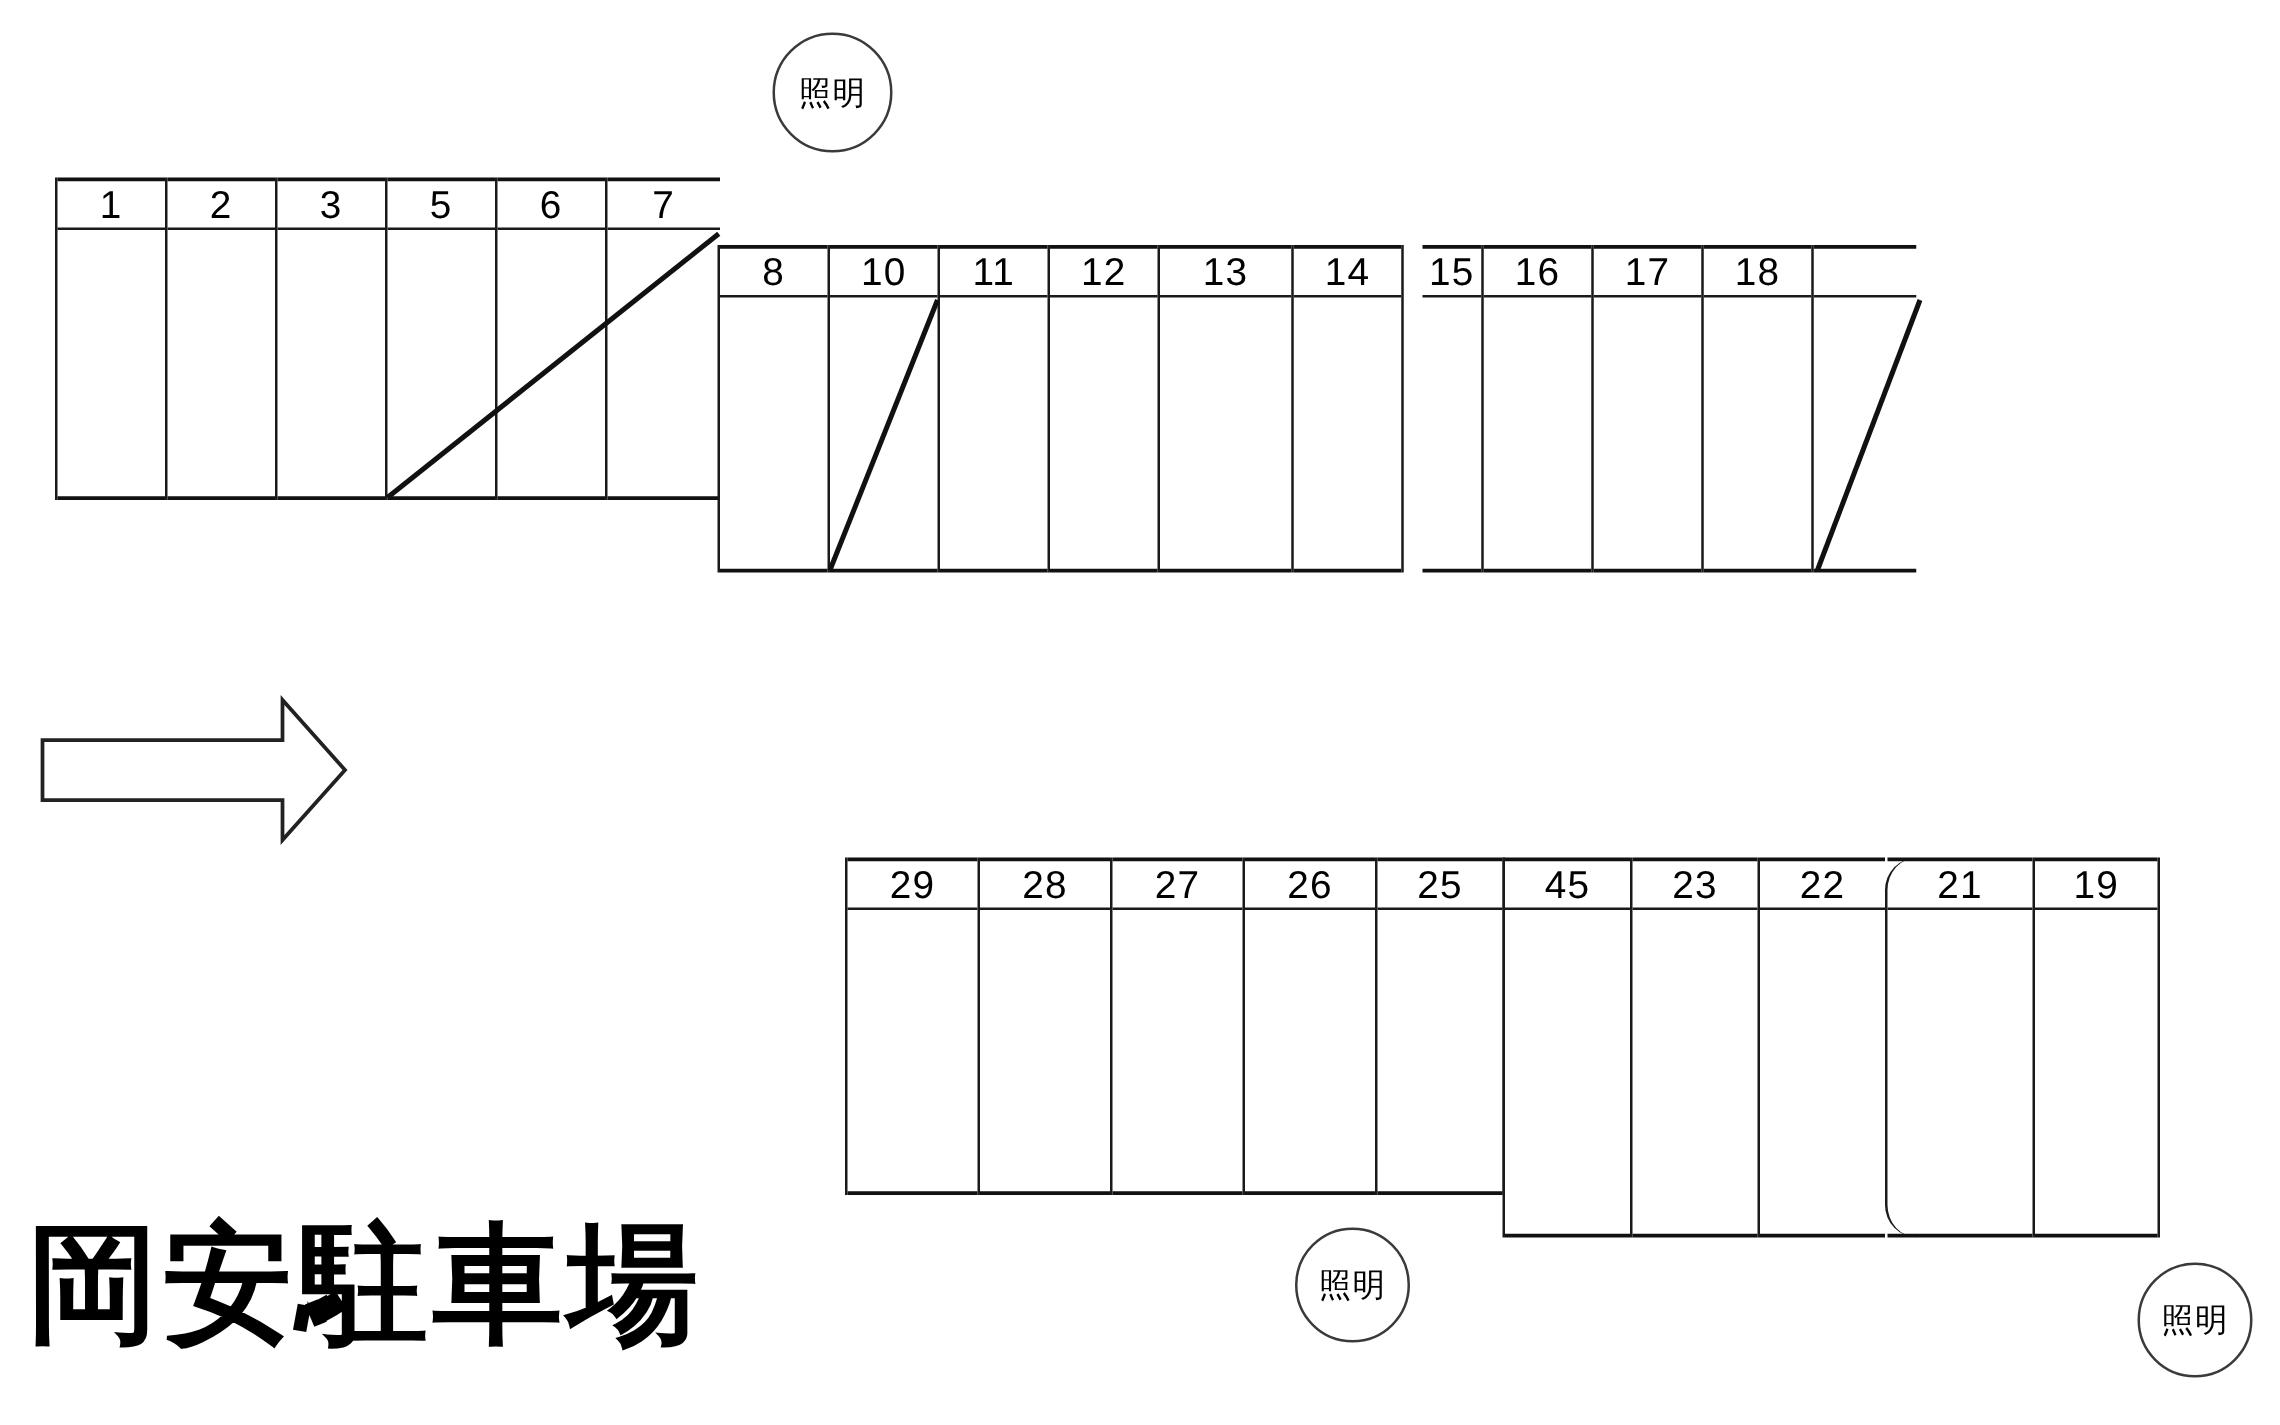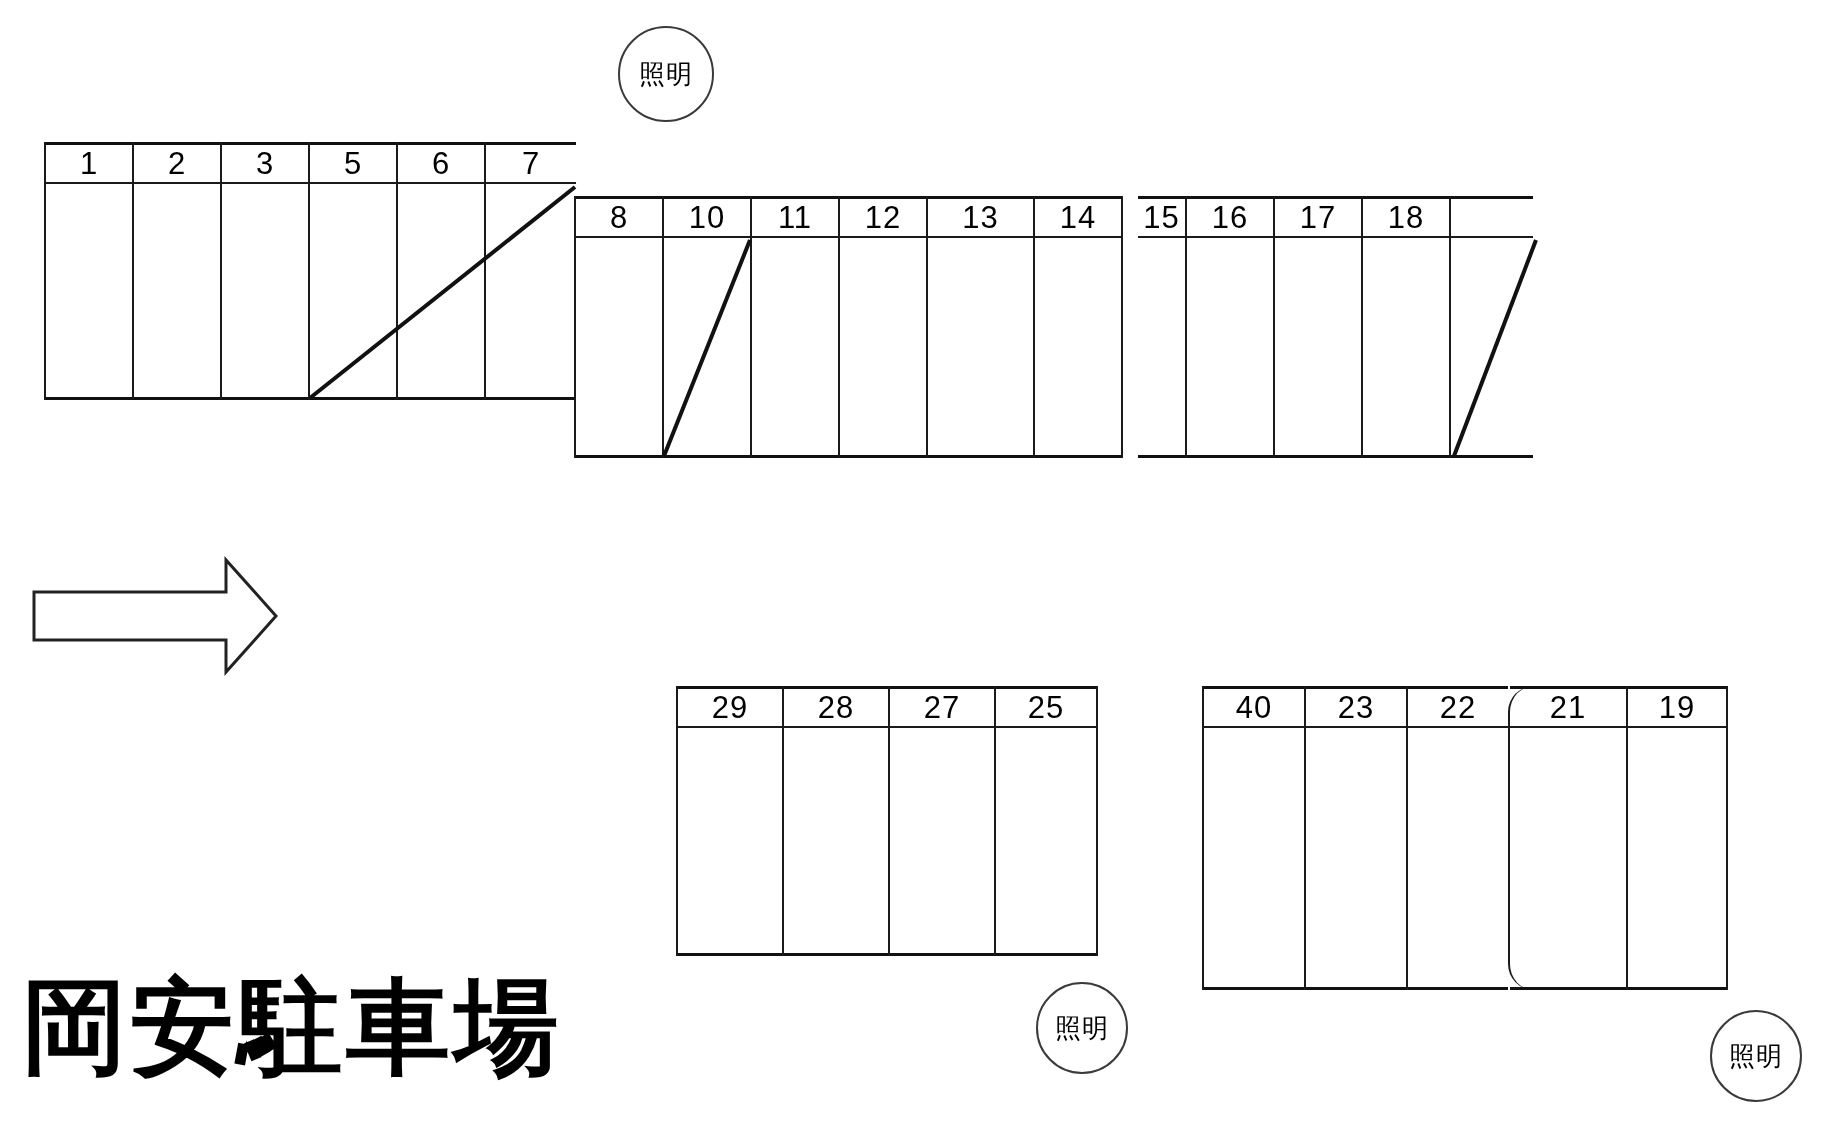--- a/index.html
+++ b/index.html
@@ -175,29 +175,33 @@
       <div class="body"></div>
     </div>
     <div class="stall" style="width:106px;">
       <div class="num">28</div>
       <div class="body"></div>
     </div>
     <div class="stall" style="width:106px;">
       <div class="num">27</div>
       <div class="body"></div>
     </div>
+    <div class="stall" style="width:106px;">
+      <div class="num">26</div>
+      <div class="body"></div>
+    </div>
     <div class="stall" style="width:104px;">
       <div class="num">25</div>
       <div class="body"></div>
     </div>
   </div>
 
   <div class="block" style="left:1202px;top:686px;width:612px;height:304px;">
     <div class="stall" style="width:102px;">
-      <div class="num">40</div>
+      <div class="num">45</div>
       <div class="body"></div>
     </div>
     <div class="stall" style="width:102px;">
       <div class="num">23</div>
       <div class="body"></div>
     </div>
     <div class="stall" style="width:102px;">
       <div class="num">22</div>
       <div class="body"></div>
     </div>

